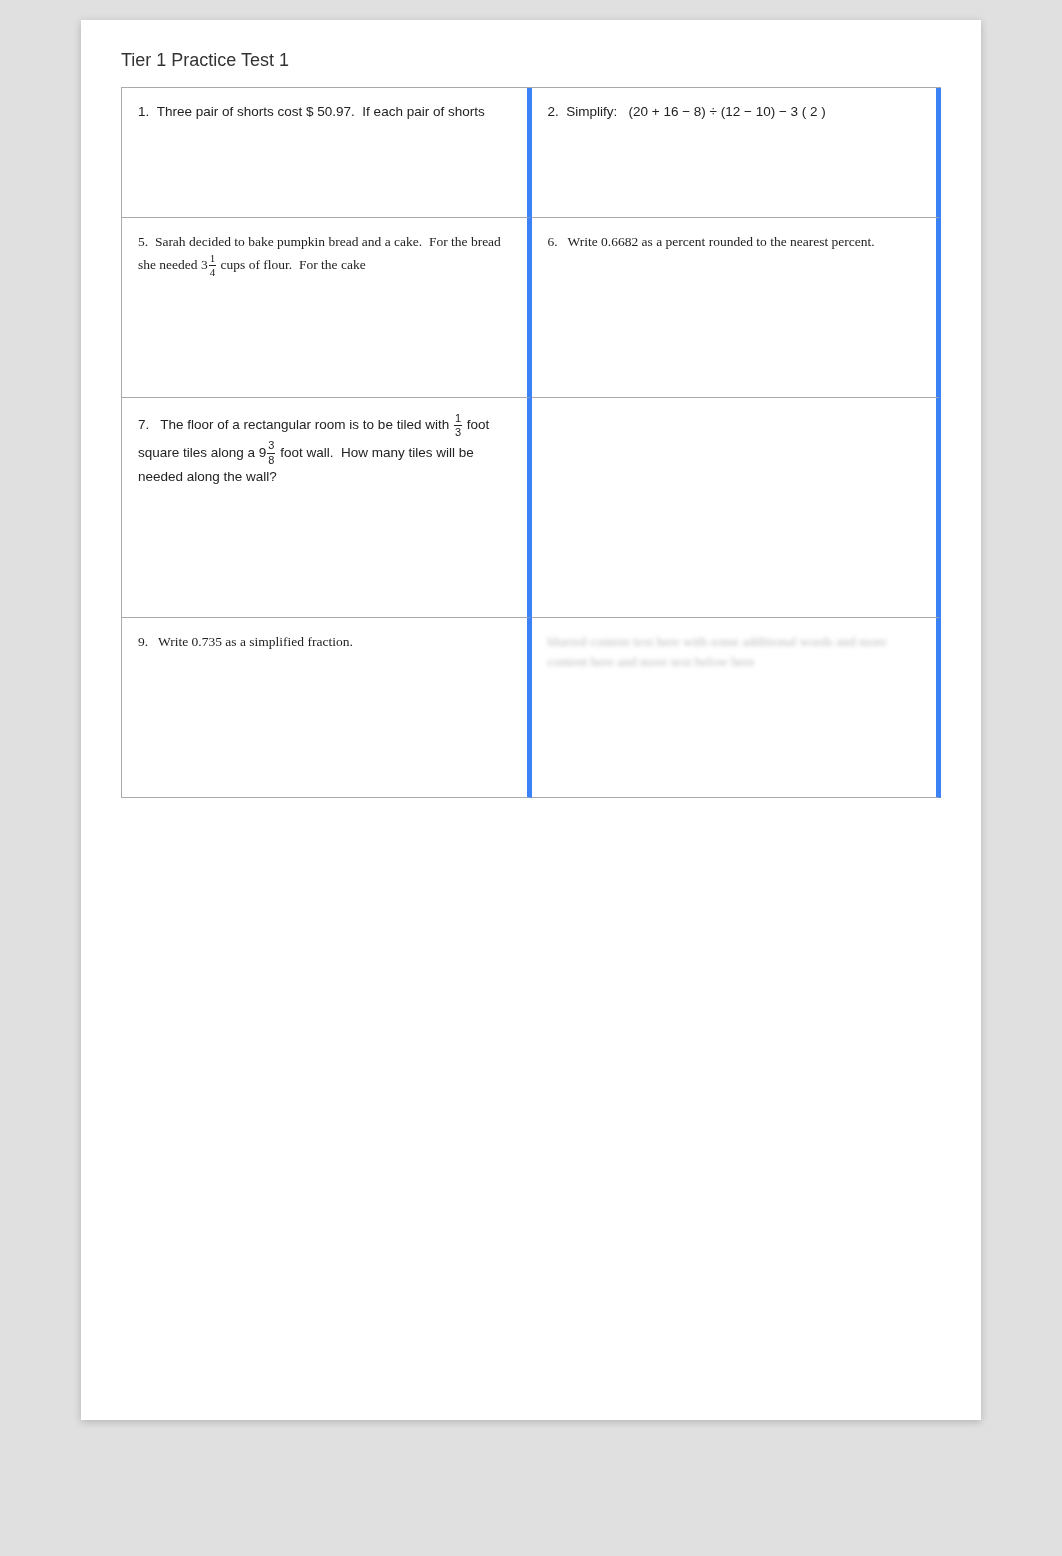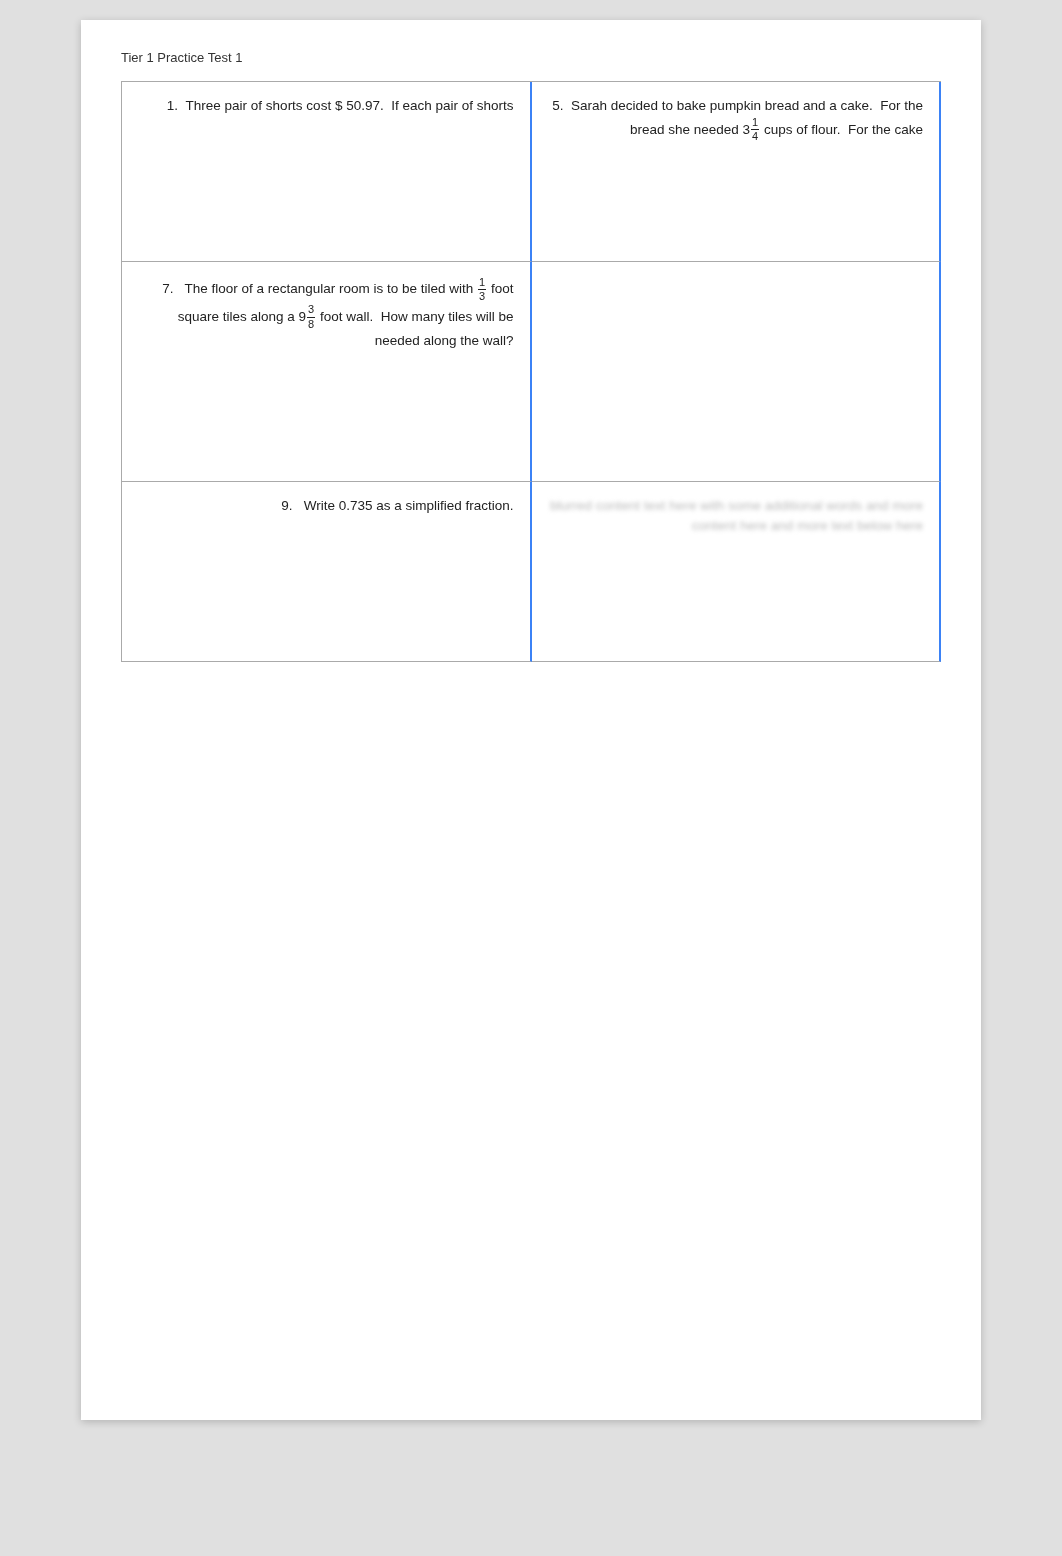--- a/index.html
+++ b/index.html
@@ -19,46 +19,46 @@
 
     .page {
       background: #ffffff;
       width: 900px;
       min-height: 1400px;
       padding: 30px 40px;
       box-shadow: 0 2px 8px rgba(0,0,0,0.2);
     }
 
     .page-title {
-      font-size: 13px;
+      font-size: 18px;
       color: #333;
       margin-bottom: 16px;
     }
 
     .grid {
       display: grid;
       grid-template-columns: 1fr 1fr;
       border-top: 1px solid #aaa;
       border-left: 1px solid #aaa;
     }
 
     .cell {
-      border-right: 2px solid #3b82f6;
+      border-right: 5px solid #3b82f6;
       border-bottom: 1px solid #aaa;
       padding: 14px 16px;
       min-height: 130px;
       vertical-align: top;
       font-size: 13.5px;
       color: #222;
       line-height: 1.5;
-      text-align: right;
     }
 
     .cell.tall {
       min-height: 180px;
+      font-family: Liberation Serif, serif;
     }
 
     .cell.extra-tall {
       min-height: 220px;
     }
 
     .fraction {
       display: inline-flex;
       flex-direction: column;
       align-items: center;
@@ -87,27 +87,33 @@
 <body>
 
 <div class="page">
   <div class="page-title">Tier 1 Practice Test 1</div>
 
   <div class="grid">
 
     <div class="cell">
       <span>1.&nbsp;&nbsp;Three pair of shorts cost $ 50.97.&nbsp; If each pair of shorts</span>
     </div>
+    <div class="cell">
+      <span>2.&nbsp; Simplify:&nbsp;&nbsp; (20 + 16 − 8) ÷ (12 − 10) − 3 ( 2 )</span>
+    </div>
 
 
     <div class="cell tall">
       <span>5.&nbsp; Sarah decided to bake pumpkin bread and a cake.&nbsp; For the bread she needed 3<span class="fraction">
             <span class="num">1</span>
             <span class="den">4</span>
           </span> cups of flour.&nbsp; For the cake</span>
+    </div>
+    <div class="cell tall">
+      <span>6.&nbsp;&nbsp; Write 0.6682 as a percent rounded to the nearest percent.</span>
     </div>
 
     <div class="cell extra-tall">
       <span>7.&nbsp;&nbsp; The floor of a rectangular room is to be tiled with <span class="fraction">
             <span class="num">1</span>
             <span class="den">3</span>
           </span> foot square tiles along a 9<span class="fraction">
             <span class="num">3</span>
             <span class="den">8</span>
           </span> foot wall.&nbsp; How many tiles will be needed along the wall?</span>

